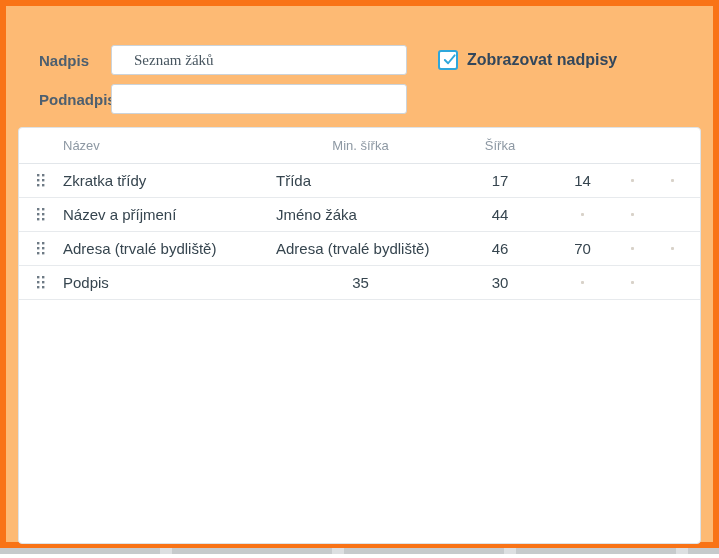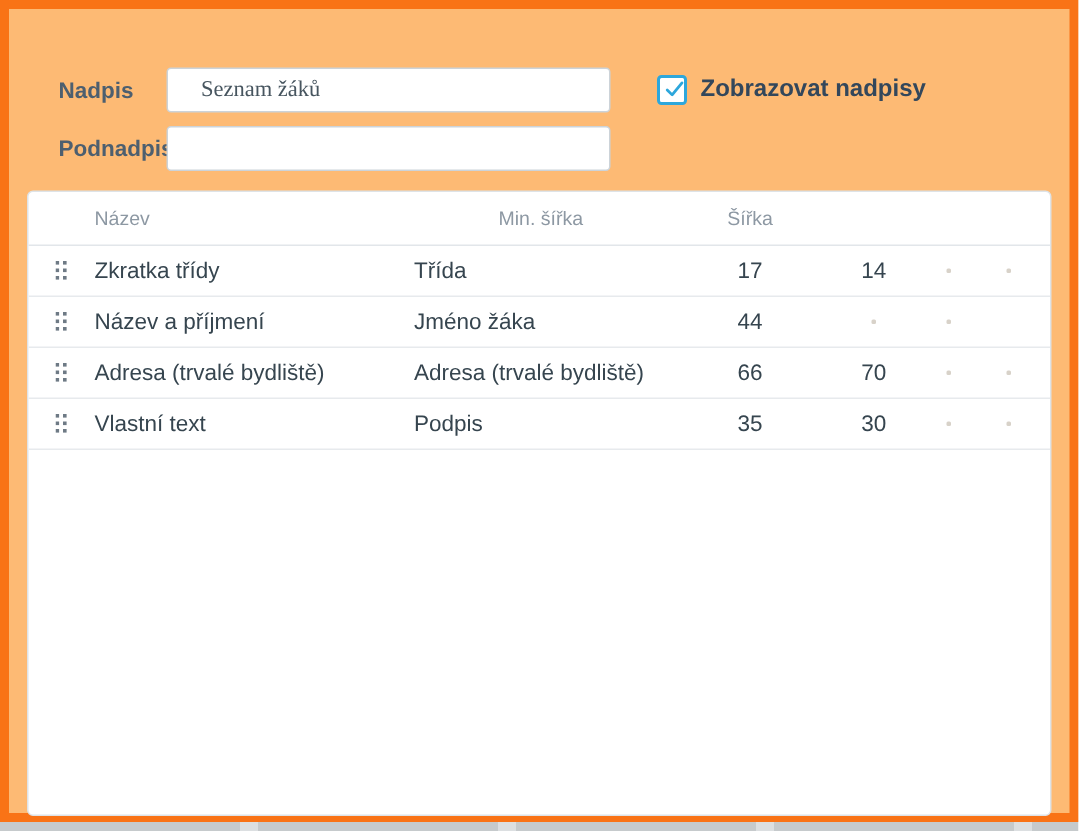--- a/index.html
+++ b/index.html
@@ -177,21 +177,21 @@
           <rect x="5" y="0" width="2.4" height="2.4"></rect>
           <rect x="0" y="5" width="2.4" height="2.4"></rect>
           <rect x="5" y="5" width="2.4" height="2.4"></rect>
           <rect x="0" y="10" width="2.4" height="2.4"></rect>
           <rect x="5" y="10" width="2.4" height="2.4"></rect>
         </g>
       </svg>
     </div>
     <div class="cell-text">Adresa (trvalé bydliště)</div>
     <div class="cell-text">Adresa (trvalé bydliště)</div>
-    <div class="cell-text c-center">66</div>
+    <div class="cell-text c-center">46</div>
     <div class="cell-text c-center">70</div>
     <div class="action-dot-cell">
       <span class="action-dot"></span>
     </div>
     <div class="action-dot-cell">
       <span class="action-dot"></span>
     </div>
     <div></div>
   </div>
 
@@ -201,21 +201,20 @@
         <g fill="#6e7a85">
           <rect x="0" y="0" width="2.4" height="2.4"></rect>
           <rect x="5" y="0" width="2.4" height="2.4"></rect>
           <rect x="0" y="5" width="2.4" height="2.4"></rect>
           <rect x="5" y="5" width="2.4" height="2.4"></rect>
           <rect x="0" y="10" width="2.4" height="2.4"></rect>
           <rect x="5" y="10" width="2.4" height="2.4"></rect>
         </g>
       </svg>
     </div>
-    <div class="cell-text">Vlastní text</div>
     <div class="cell-text">Podpis</div>
     <div class="cell-text c-center">35</div>
     <div class="cell-text c-center">30</div>
     <div class="action-dot-cell">
       <span class="action-dot"></span>
     </div>
     <div class="action-dot-cell">
       <span class="action-dot"></span>
     </div>
     <div></div>

